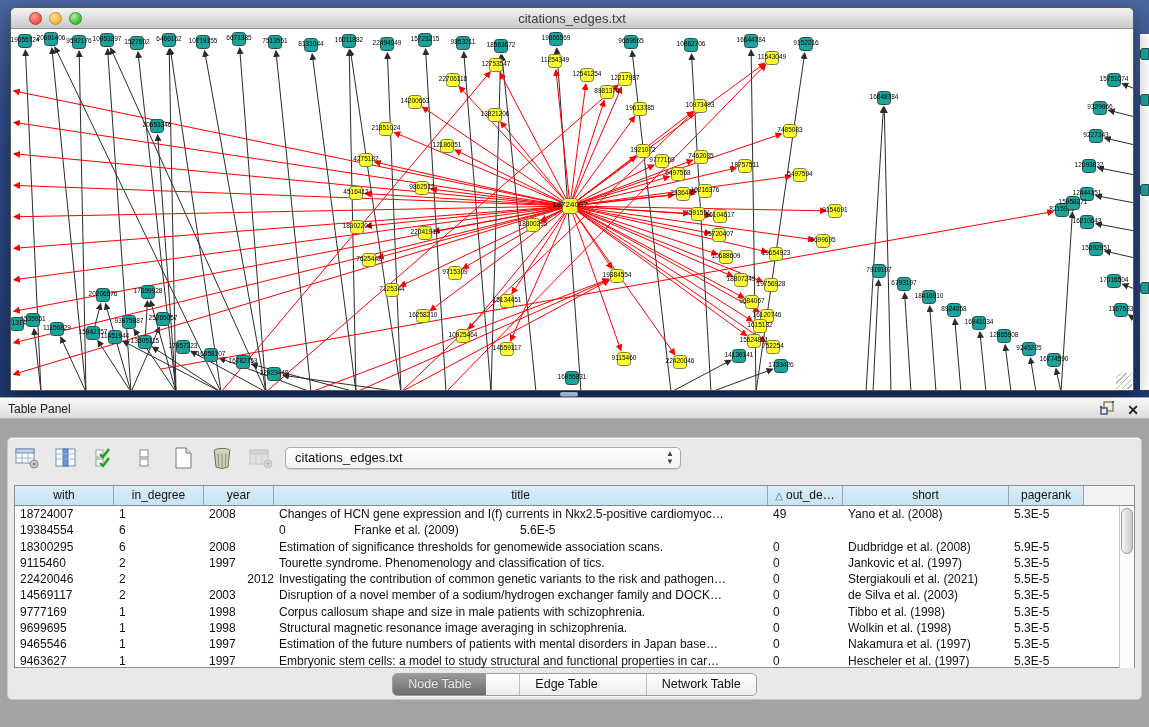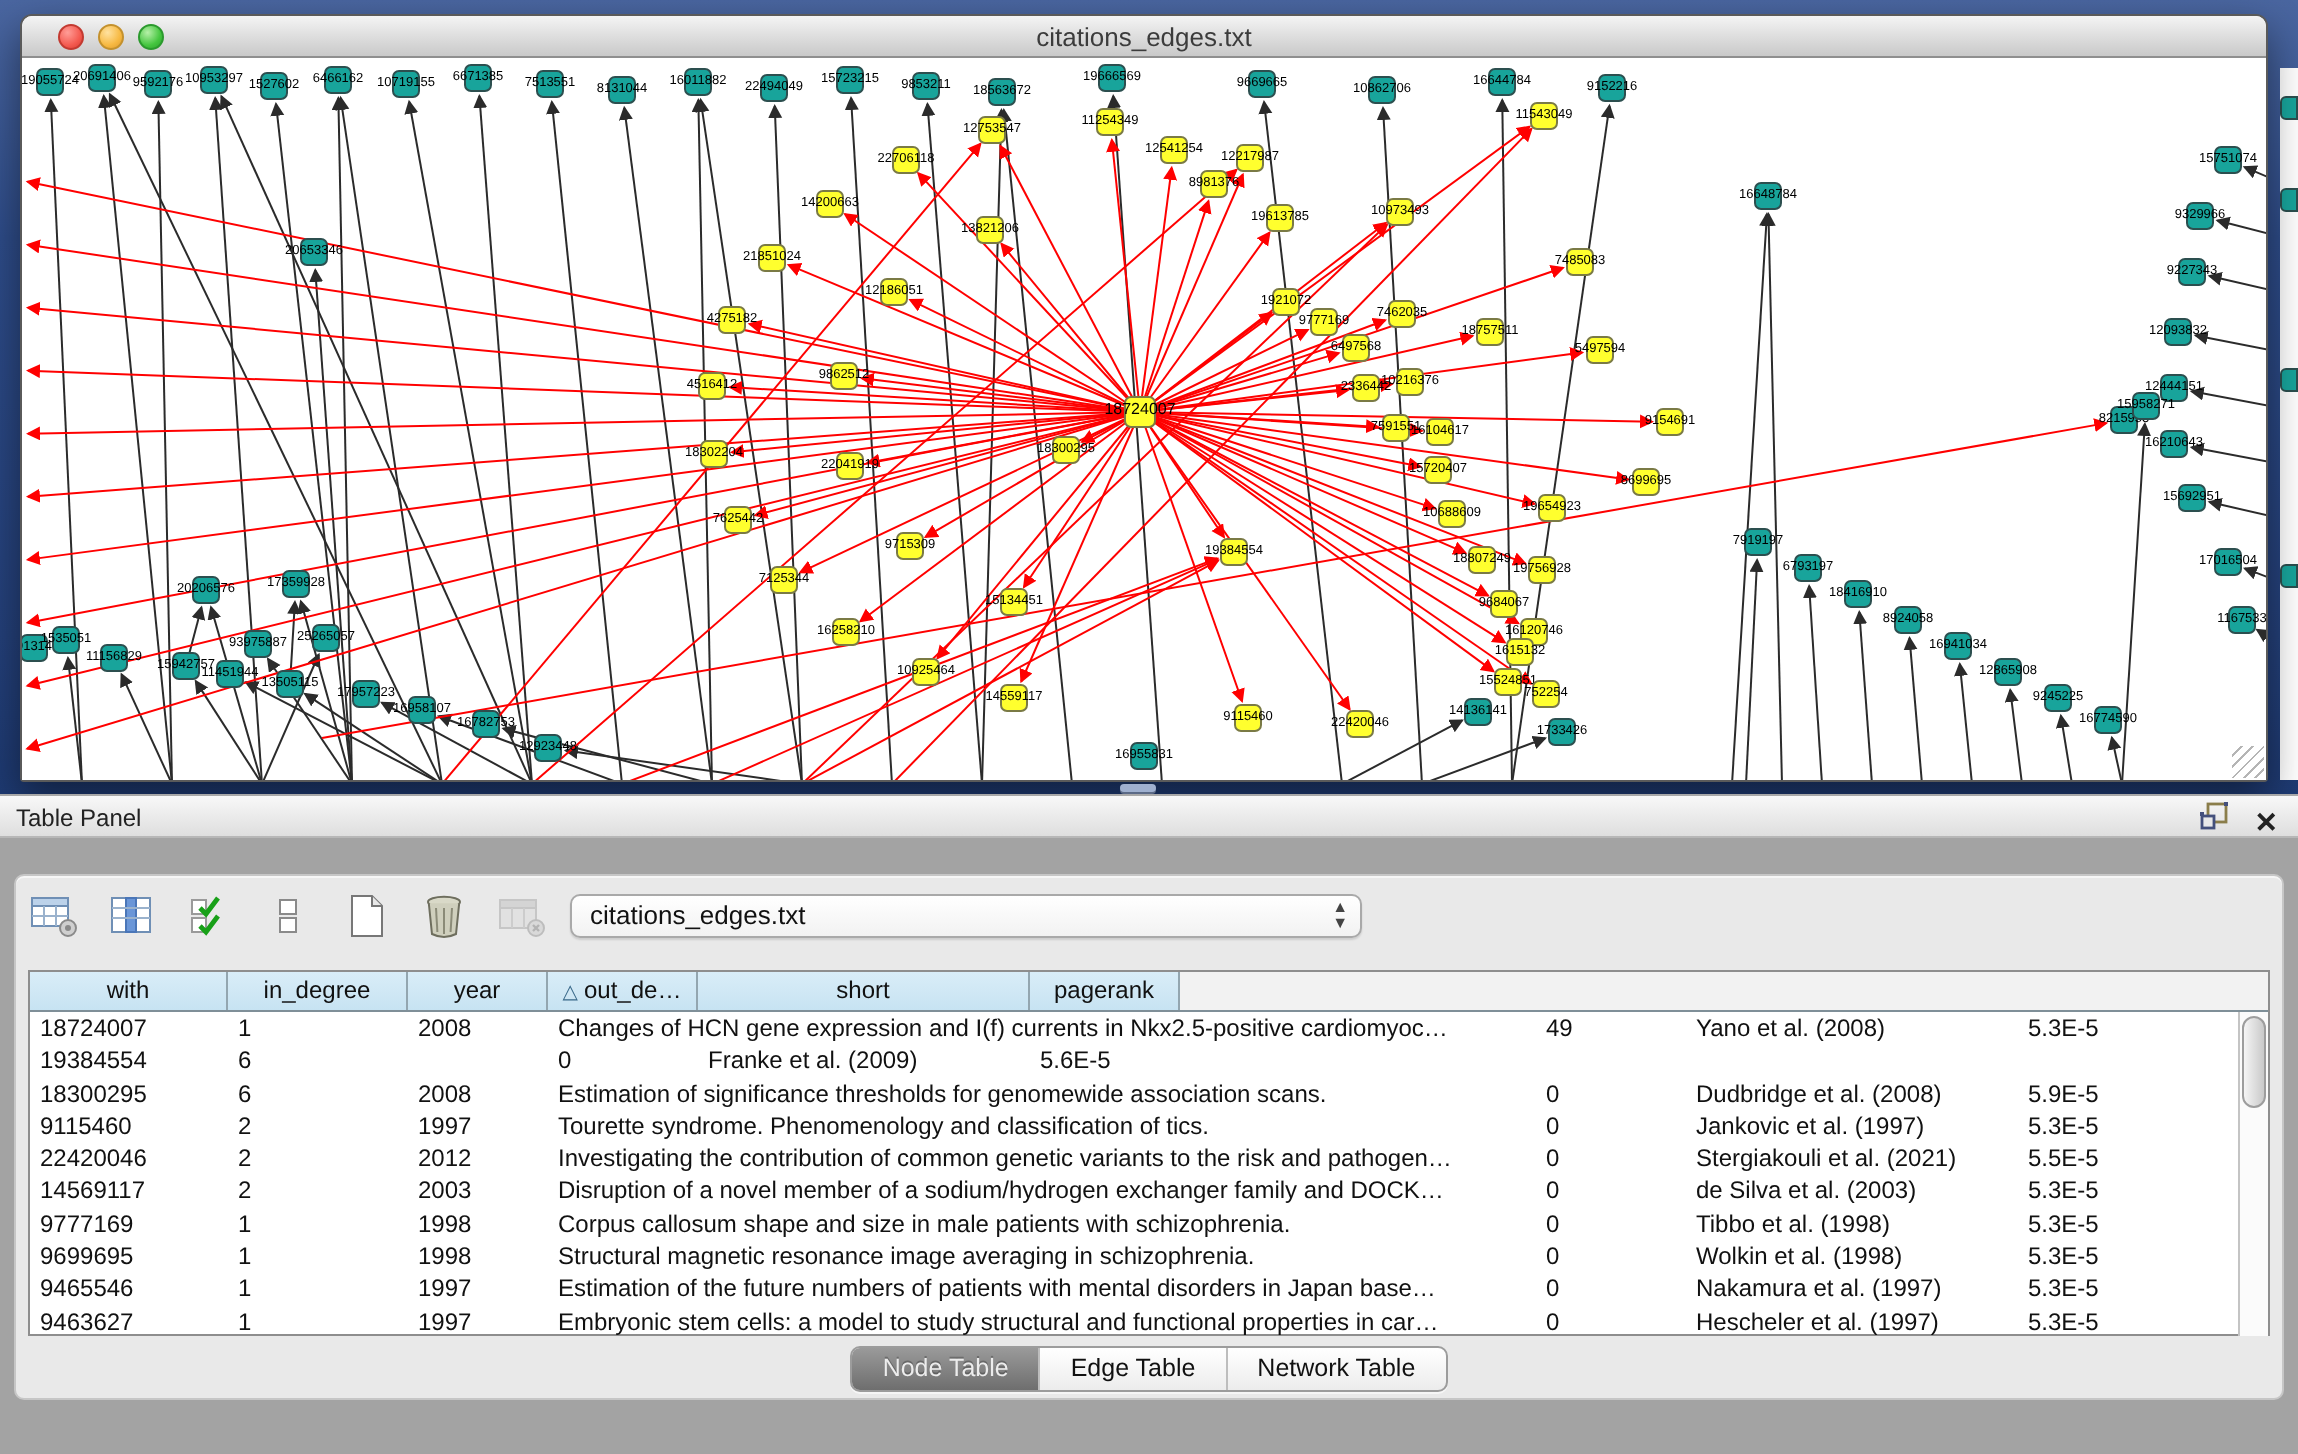--- a/index.html
+++ b/index.html
@@ -61,21 +61,21 @@
   .trow { display:flex; height:16.3px; }
   .td { font-size:12px; color:#111; line-height:16px; padding-left:5px;
     overflow:hidden; white-space:nowrap; }
   .vscroll { position:absolute; right:0; top:20px; width:15px; height:162px;
     background:#fbfbfb; border-left:1px solid #c4c4c4; }
   .vthumb { position:absolute; left:1px; top:2px; width:12px; height:46px; border-radius:7px;
     background:linear-gradient(90deg,#f5f5f5,#c9c9c9); border:1px solid #9d9d9d; }
 
   .tabs { position:absolute; left:0; right:0; top:276px; display:flex; justify-content:center; }
   .seg-control { display:flex; border:1px solid #9c9c9c; border-radius:5px; overflow:hidden;
-    background:linear-gradient(180deg,#ffffff,#ececec); box-shadow:0 1px 0 rgba(255,255,255,.6); }
+    background:linear-gradient(180deg,#ffffff,#ececec); box-shadow:0 1px 0 rgba(255,255,255,.6);gap:33px; }
   .seg { font-size:12.5px; padding:3px 15px 4px; color:#111; border-left:1px solid #bdbdbd; }
   .seg:first-child { border-left:none; }
   .seg.selected { background:linear-gradient(180deg,#9a9a9a,#6e6e6e); color:#ececec;
     text-shadow:0 -1px 0 rgba(0,0,0,.25); }
 </style>
 </head>
 <body>
 
 <div class="desktop">
   <div class="right-sliver">
@@ -551,20 +551,21 @@
   <div class="table-select">
     <span>citations_edges.txt</span>
     <span class="arrows">▲<br>▼</span>
   </div>
 
   <div class="table-box">
     <div class="thead" id="thead">
         <div class="th" style="width: 99px;">with</div>
         <div class="th" style="width: 90px;">in_degree</div>
         <div class="th" style="width: 70px;">year</div>
+        <div class="th" style="width: 494px;">title</div>
         <div class="th" style="width: 75px;"><span class="sort-tri">△</span>out_de…</div>
         <div class="th" style="width: 166px;">short</div>
         <div class="th" style="width: 75px;">pagerank</div>
         <div class="th filler"></div>
       </div>
     <div class="tbody" id="tbody">
         <div class="trow">
           <div class="td" style="width: 99px;">18724007</div>
           <div class="td" style="width: 90px;">1</div>
           <div class="td" style="width: 70px;">2008</div>
@@ -595,21 +596,21 @@
           <div class="td" style="width: 90px;">2</div>
           <div class="td" style="width: 70px;">1997</div>
           <div class="td" style="width: 494px;">Tourette syndrome. Phenomenology and classification of tics.</div>
           <div class="td" style="width: 75px;">0</div>
           <div class="td" style="width: 166px;">Jankovic et al. (1997)</div>
           <div class="td" style="width: 75px;">5.3E-5</div>
         </div>
         <div class="trow">
           <div class="td" style="width: 99px;">22420046</div>
           <div class="td" style="width: 90px;">2</div>
-          <div class="td" style="width: 70px;">2012</div>
+          <div class="td" style="width: 70px; text-align: right;">2012</div>
           <div class="td" style="width: 494px;">Investigating the contribution of common genetic variants to the risk and pathogen…</div>
           <div class="td" style="width: 75px;">0</div>
           <div class="td" style="width: 166px;">Stergiakouli et al. (2021)</div>
           <div class="td" style="width: 75px;">5.5E-5</div>
         </div>
         <div class="trow">
           <div class="td" style="width: 99px;">14569117</div>
           <div class="td" style="width: 90px;">2</div>
           <div class="td" style="width: 70px;">2003</div>
           <div class="td" style="width: 494px;">Disruption of a novel member of a sodium/hydrogen exchanger family and DOCK…</div>

